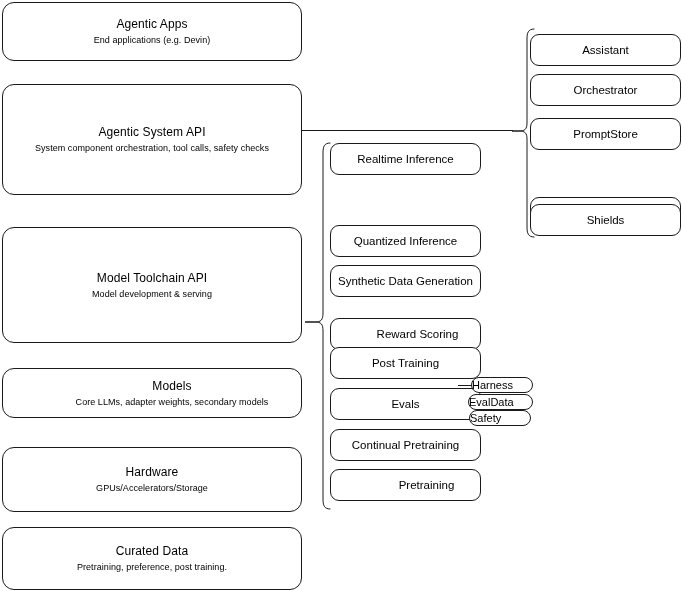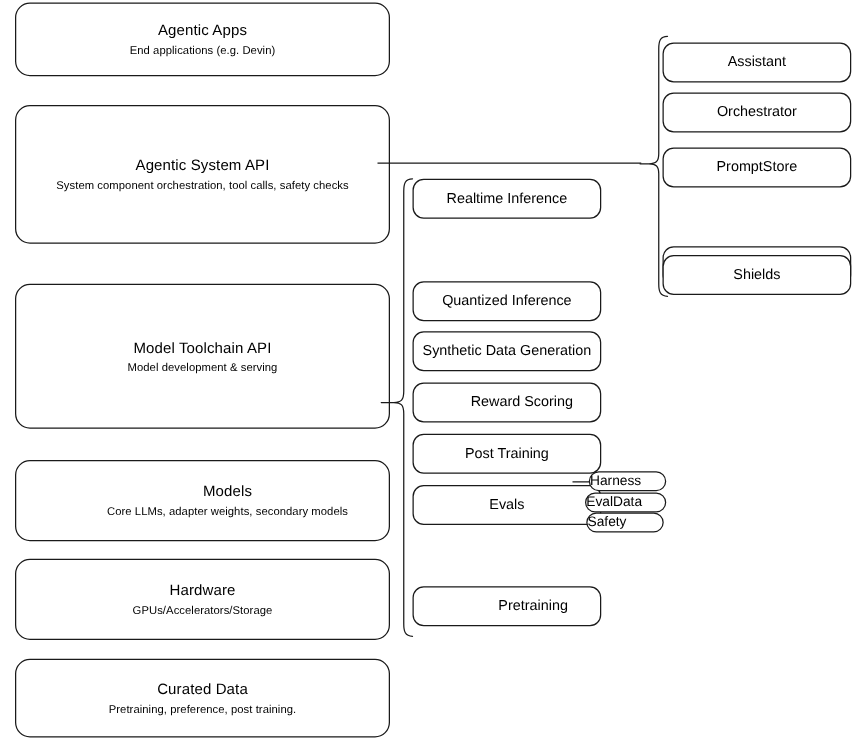--- a/index.html
+++ b/index.html
@@ -34,21 +34,21 @@
     display: flex;
     flex-direction: column;
     align-items: center;
     justify-content: center;
     text-align: center;
   }
 
   
   .layer {
     border-radius: 12px;
-    left: 12px;
+    left: 2px;
     width: 300px;
     padding: 4px 8px;
     text-align: center;
   }
   .layer .title {
     font-size: 12px;
     line-height: 15px;
     letter-spacing: 0.1px;
   }
   .layer .subtitle {
@@ -122,21 +122,21 @@
   <div class="node layer" style="top:84px;height:111px;">
     <div class="title">Agentic System API</div>
     <div class="subtitle">System component orchestration, tool calls, safety checks</div>
   </div>
 
   <div class="node layer" style="top:227px;height:116px;">
     <div class="title">Model Toolchain API</div>
     <div class="subtitle">Model development &amp; serving</div>
   </div>
 
-  <div class="node layer" style="top:368px;height:65px;padding-left:48px;">
+  <div class="node layer" style="top:368px;height:50px;padding-left:48px;">
     <div class="title">Models</div>
     <div class="subtitle">Core LLMs, adapter weights, secondary models</div>
   </div>
 
   <div class="node layer" style="top:447px;height:65px;">
     <div class="title">Hardware</div>
     <div class="subtitle">GPUs/Accelerators/Storage</div>
   </div>
 
   <div class="node layer" style="top:527px;height:63px;">
@@ -179,32 +179,35 @@
 
 
   <div class="node capsule mid" style="top:225px;">
     <span>Quantized Inference</span>
   </div>
 
   <div class="node capsule mid" style="top:265px;">
     <span>Synthetic Data Generation</span>
   </div>
 
-  <div class="node capsule mid" style="top:306px;padding-left:30px;">
+  <div class="node capsule mid" style="top:318px;padding-left:30px;">
     <span>Reward Scoring</span>
   </div>
 
   <div class="node capsule mid" style="top:347px;">
     <span>Post Training</span>
   </div>
 
   <div class="node capsule mid" style="top:388px;">
     <span>Evals</span>
   </div>
 
+  <div class="node capsule mid" style="top:429px;">
+    <span>Continual Pretraining</span>
+  </div>
 
   <div class="node capsule mid" style="top:469px;padding-left:48px;">
     <span>Pretraining</span>
   </div>
 
   <div class="tag" style="left:471px;top:377px;width:62px;">
     <span>Harness</span>
   </div>
   <div class="tag" style="left:468px;top:394px;width:65px;">
     <span>EvalData</span>

